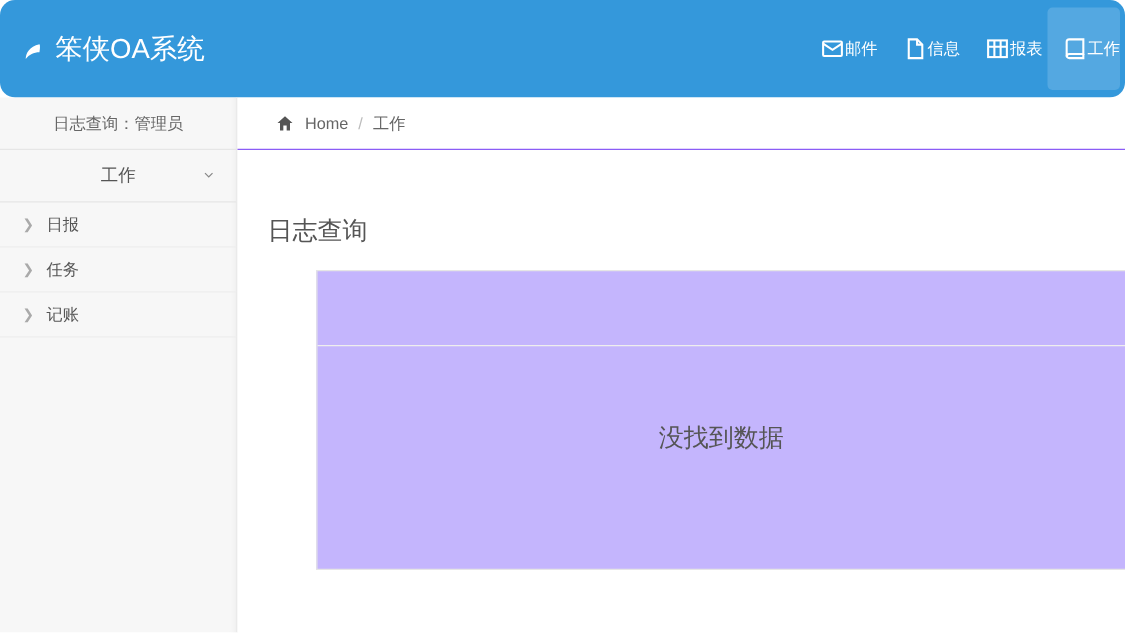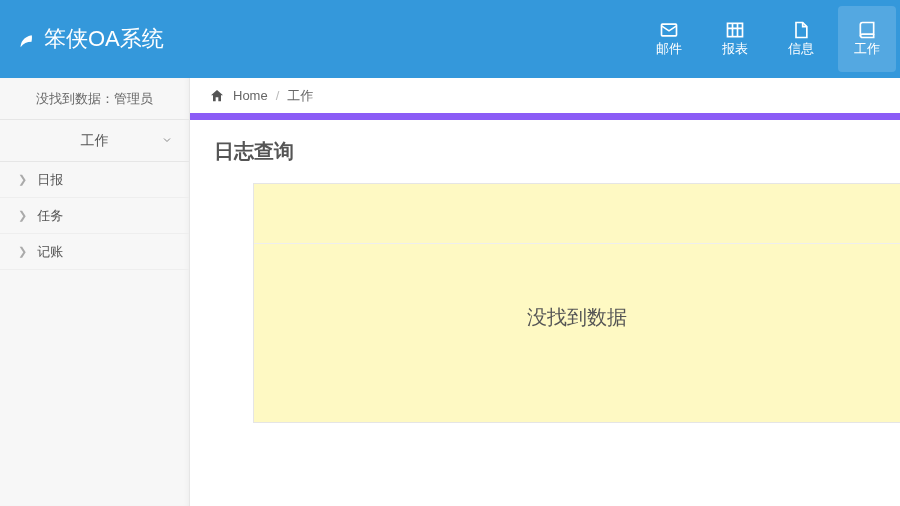--- a/index.html
+++ b/index.html
@@ -13,40 +13,41 @@
     overflow: hidden;
   }
   
   .header {
     background: #3498db;
     height: 78px;
     display: flex;
     align-items: center;
     justify-content: space-between;
     padding: 0 0 0 16px;
+    border-radius: 12px;
   }
   .brand {
     display: flex;
     align-items: center;
     color: #fff;
     font-size: 22px;
     font-weight: 400;
   }
   .brand svg { margin-right: 6px; }
   .nav {
     display: flex;
     height: 100%;
     align-items: stretch;
   }
   .nav-item {
     width: 66px;
     display: flex;
-    flex-direction: column;
-    align-items: center;
-    justify-content: center;
+    flex-direction: row;
+    align-items: center;
+    justify-content: flex-end;
     color: #fff;
     cursor: pointer;
     font-size: 13px;
     gap: 0;
   }
   .nav-item.active {
     background: #54a8e1;
     border-radius: 4px;
     margin: 6px 4px;
     width: 58px;
@@ -106,43 +107,44 @@
   .content {
     flex: 1;
     background: #fff;
     display: flex;
     flex-direction: column;
   }
   .breadcrumb {
     height: 42px;
     display: flex;
     align-items: center;
-    padding-left: 19px;
-    border-bottom: 7px solid #8b5cf6;
+    padding-left: 30px;
+    border-bottom: 1px solid #8b5cf6;
     color: #666;
     font-size: 13px;
     gap: 8px;
   }
   .breadcrumb .sep { color: #bbb; }
   .breadcrumb svg { width: 16px; height: 16px; }
 
   .page-body {
     padding: 18px 0 0 24px;
   }
   .page-title {
     font-size: 20px;
     color: #555;
     margin-bottom: 18px;
-    font-weight: 700;
+    font-weight: 400;
+    margin-top: 33px;
   }
   .panel {
     border: 1px solid #e5e5e5;
     border-right: none;
     min-height: 240px;
-    background: #fef9c3;
+    background: #c4b5fd;
     margin-left: 39px;
   }
   .panel-top {
     height: 60px;
     border-bottom: 1px solid #eee;
   }
   .empty {
     text-align: center;
     padding-top: 60px;
     font-size: 20px;
@@ -162,45 +164,45 @@
   <div class="nav">
     <div class="nav-item">
       <svg viewBox="0 0 24 24" fill="none" stroke="#fff" stroke-width="2">
           <rect x="3" y="5" width="18" height="14" rx="1"></rect>
           <path d="M3 7l9 6 9-6"></path>
         </svg>
       <span>邮件</span>
     </div>
     <div class="nav-item">
       <svg viewBox="0 0 24 24" fill="none" stroke="#fff" stroke-width="2">
+          <path d="M14 3H6v18h13V8z"></path>
+          <path d="M14 3v5h5"></path>
+        </svg>
+      <span>信息</span>
+    </div>
+    <div class="nav-item">
+      <svg viewBox="0 0 24 24" fill="none" stroke="#fff" stroke-width="2">
           <rect x="3" y="4" width="18" height="16"></rect>
           <path d="M3 10h18M9 4v16M15 4v16"></path>
         </svg>
       <span>报表</span>
     </div>
-    <div class="nav-item">
-      <svg viewBox="0 0 24 24" fill="none" stroke="#fff" stroke-width="2">
-          <path d="M14 3H6v18h13V8z"></path>
-          <path d="M14 3v5h5"></path>
-        </svg>
-      <span>信息</span>
-    </div>
     <div class="nav-item active">
       <svg viewBox="0 0 24 24" fill="none" stroke="#fff" stroke-width="2">
           <path d="M4 19.5A2.5 2.5 0 0 1 6.5 17H20V3H6.5A2.5 2.5 0 0 0 4 5.5v14z"></path>
           <path d="M20 17v4H6.5A2.5 2.5 0 0 1 4 18.5"></path>
         </svg>
       <span>工作</span>
     </div>
   </div>
 </div>
 
 <div class="main">
   <div class="sidebar">
-    <div class="user-row">没找到数据：管理员</div>
+    <div class="user-row">日志查询：管理员</div>
     <div class="section-head">
       <span>工作</span>
       <span class="chev">
         <svg width="12" height="12" viewBox="0 0 24 24" fill="none" stroke="#888" stroke-width="2">
             <path d="M6 9l6 6 6-6"></path>
           </svg>
       </span>
     </div>
     <div class="menu-item">
       <span class="arrow">❯</span>

